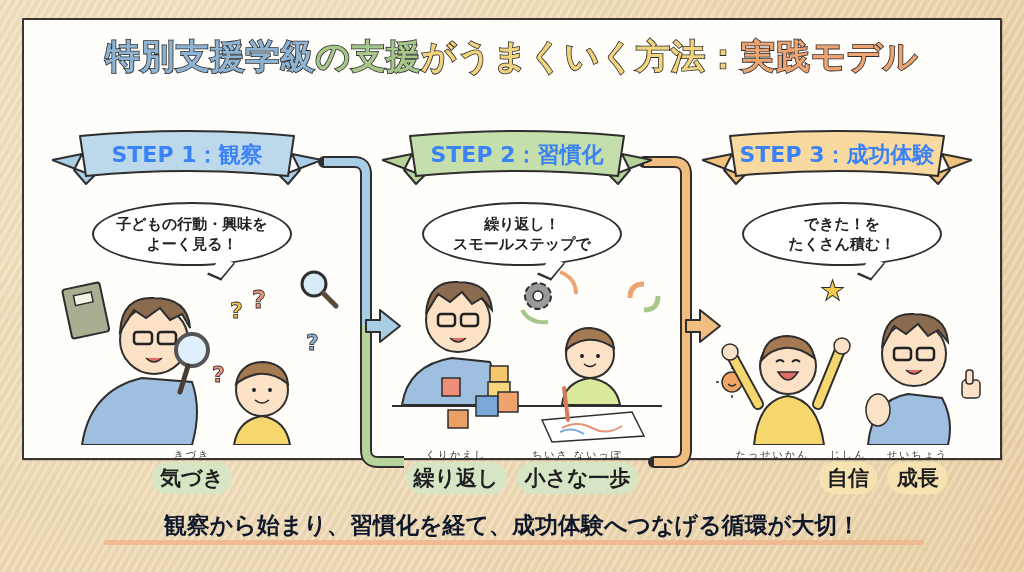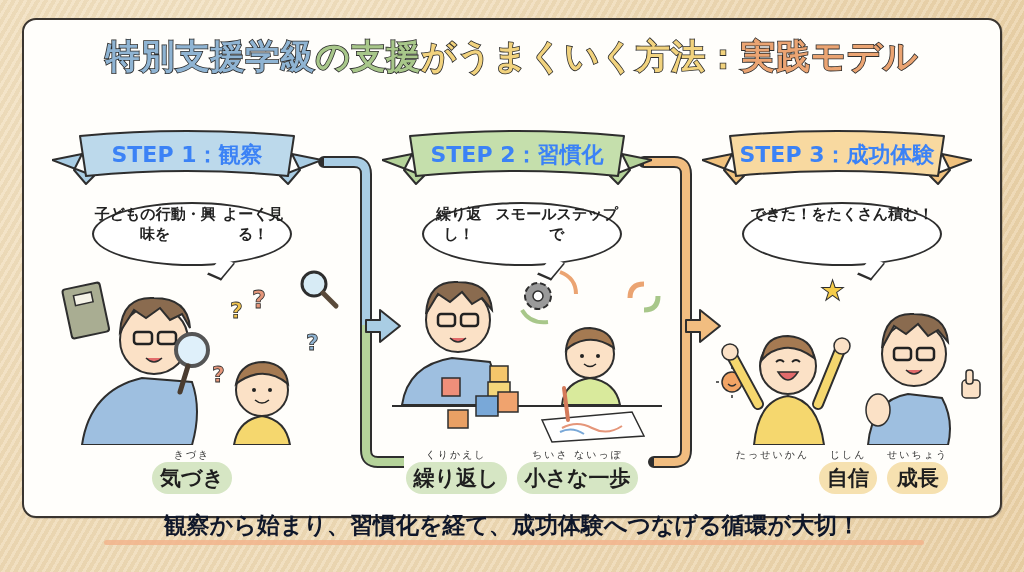--- a/index.html
+++ b/index.html
@@ -6,24 +6,24 @@
   html, body { width: 1024px; height: 572px; overflow: hidden; }
   body {
     font-family: "DejaVu Sans", "Liberation Sans", sans-serif;
     background: #efd9b4;
     background-image:
       repeating-linear-gradient(120deg, rgba(255,255,255,0.18) 0 3px, rgba(0,0,0,0.02) 3px 7px),
       radial-gradient(circle at 20% 20%, #f3e2c3 0, #e9cfa3 100%);
     position: relative;
   }
   .paper {
-    position: absolute; left: 22px; top: 18px; width: 980px; height: 500px;
+    position: absolute; left: 22px; top: 18px; width: 980px; height: 442px;
     background: #fffefb;
     border: 2px solid #3a3530;
-    border-radius: 14px;
+    border-radius: 1px;
     box-shadow: 1px 1px 0 rgba(0,0,0,0.15);
   }
   .title {
     position: absolute; left: 0; top: 14px; width: 100%;
     text-align: center; font-size: 34px; font-weight: bold;
     letter-spacing: 1px;
     -webkit-text-stroke: 1.6px #2c2c2c;
     paint-order: stroke fill;
   }
   .title span { paint-order: stroke fill; }
@@ -42,21 +42,21 @@
   .ribbon svg { position: absolute; left: 0; top: 0; }
   .ribbon-label {
     position: absolute; left: 0; top: 10px; width: 100%; text-align: center;
     font-size: 22px; font-weight: bold; color: #3b82f6;
   }
 
   .bubble {
     position: absolute; top: 72px; left: 50px; width: 200px; height: 64px;
     background: #fff; border: 2px solid #2e2e2e; border-radius: 50%;
     text-align: center; font-size: 15px; font-weight: bold; color: #222;
-    display: flex; justify-content: center; line-height: 1.35;
+    display: flex; flex-direction: column; justify-content: center; line-height: 1.35;
   }
   .bubble::after {
     content: ""; position: absolute; bottom: -14px; left: 118px;
     width: 16px; height: 16px; background: #fff;
     border-right: 2px solid #2e2e2e; border-bottom: 2px solid #2e2e2e;
     transform: skewX(-25deg) rotate(20deg);
   }
 
   .scene { position: absolute; left: 0; top: 140px; width: 300px; height: 175px; }
   .scene svg { position: absolute; left: 0; top: 0; }

